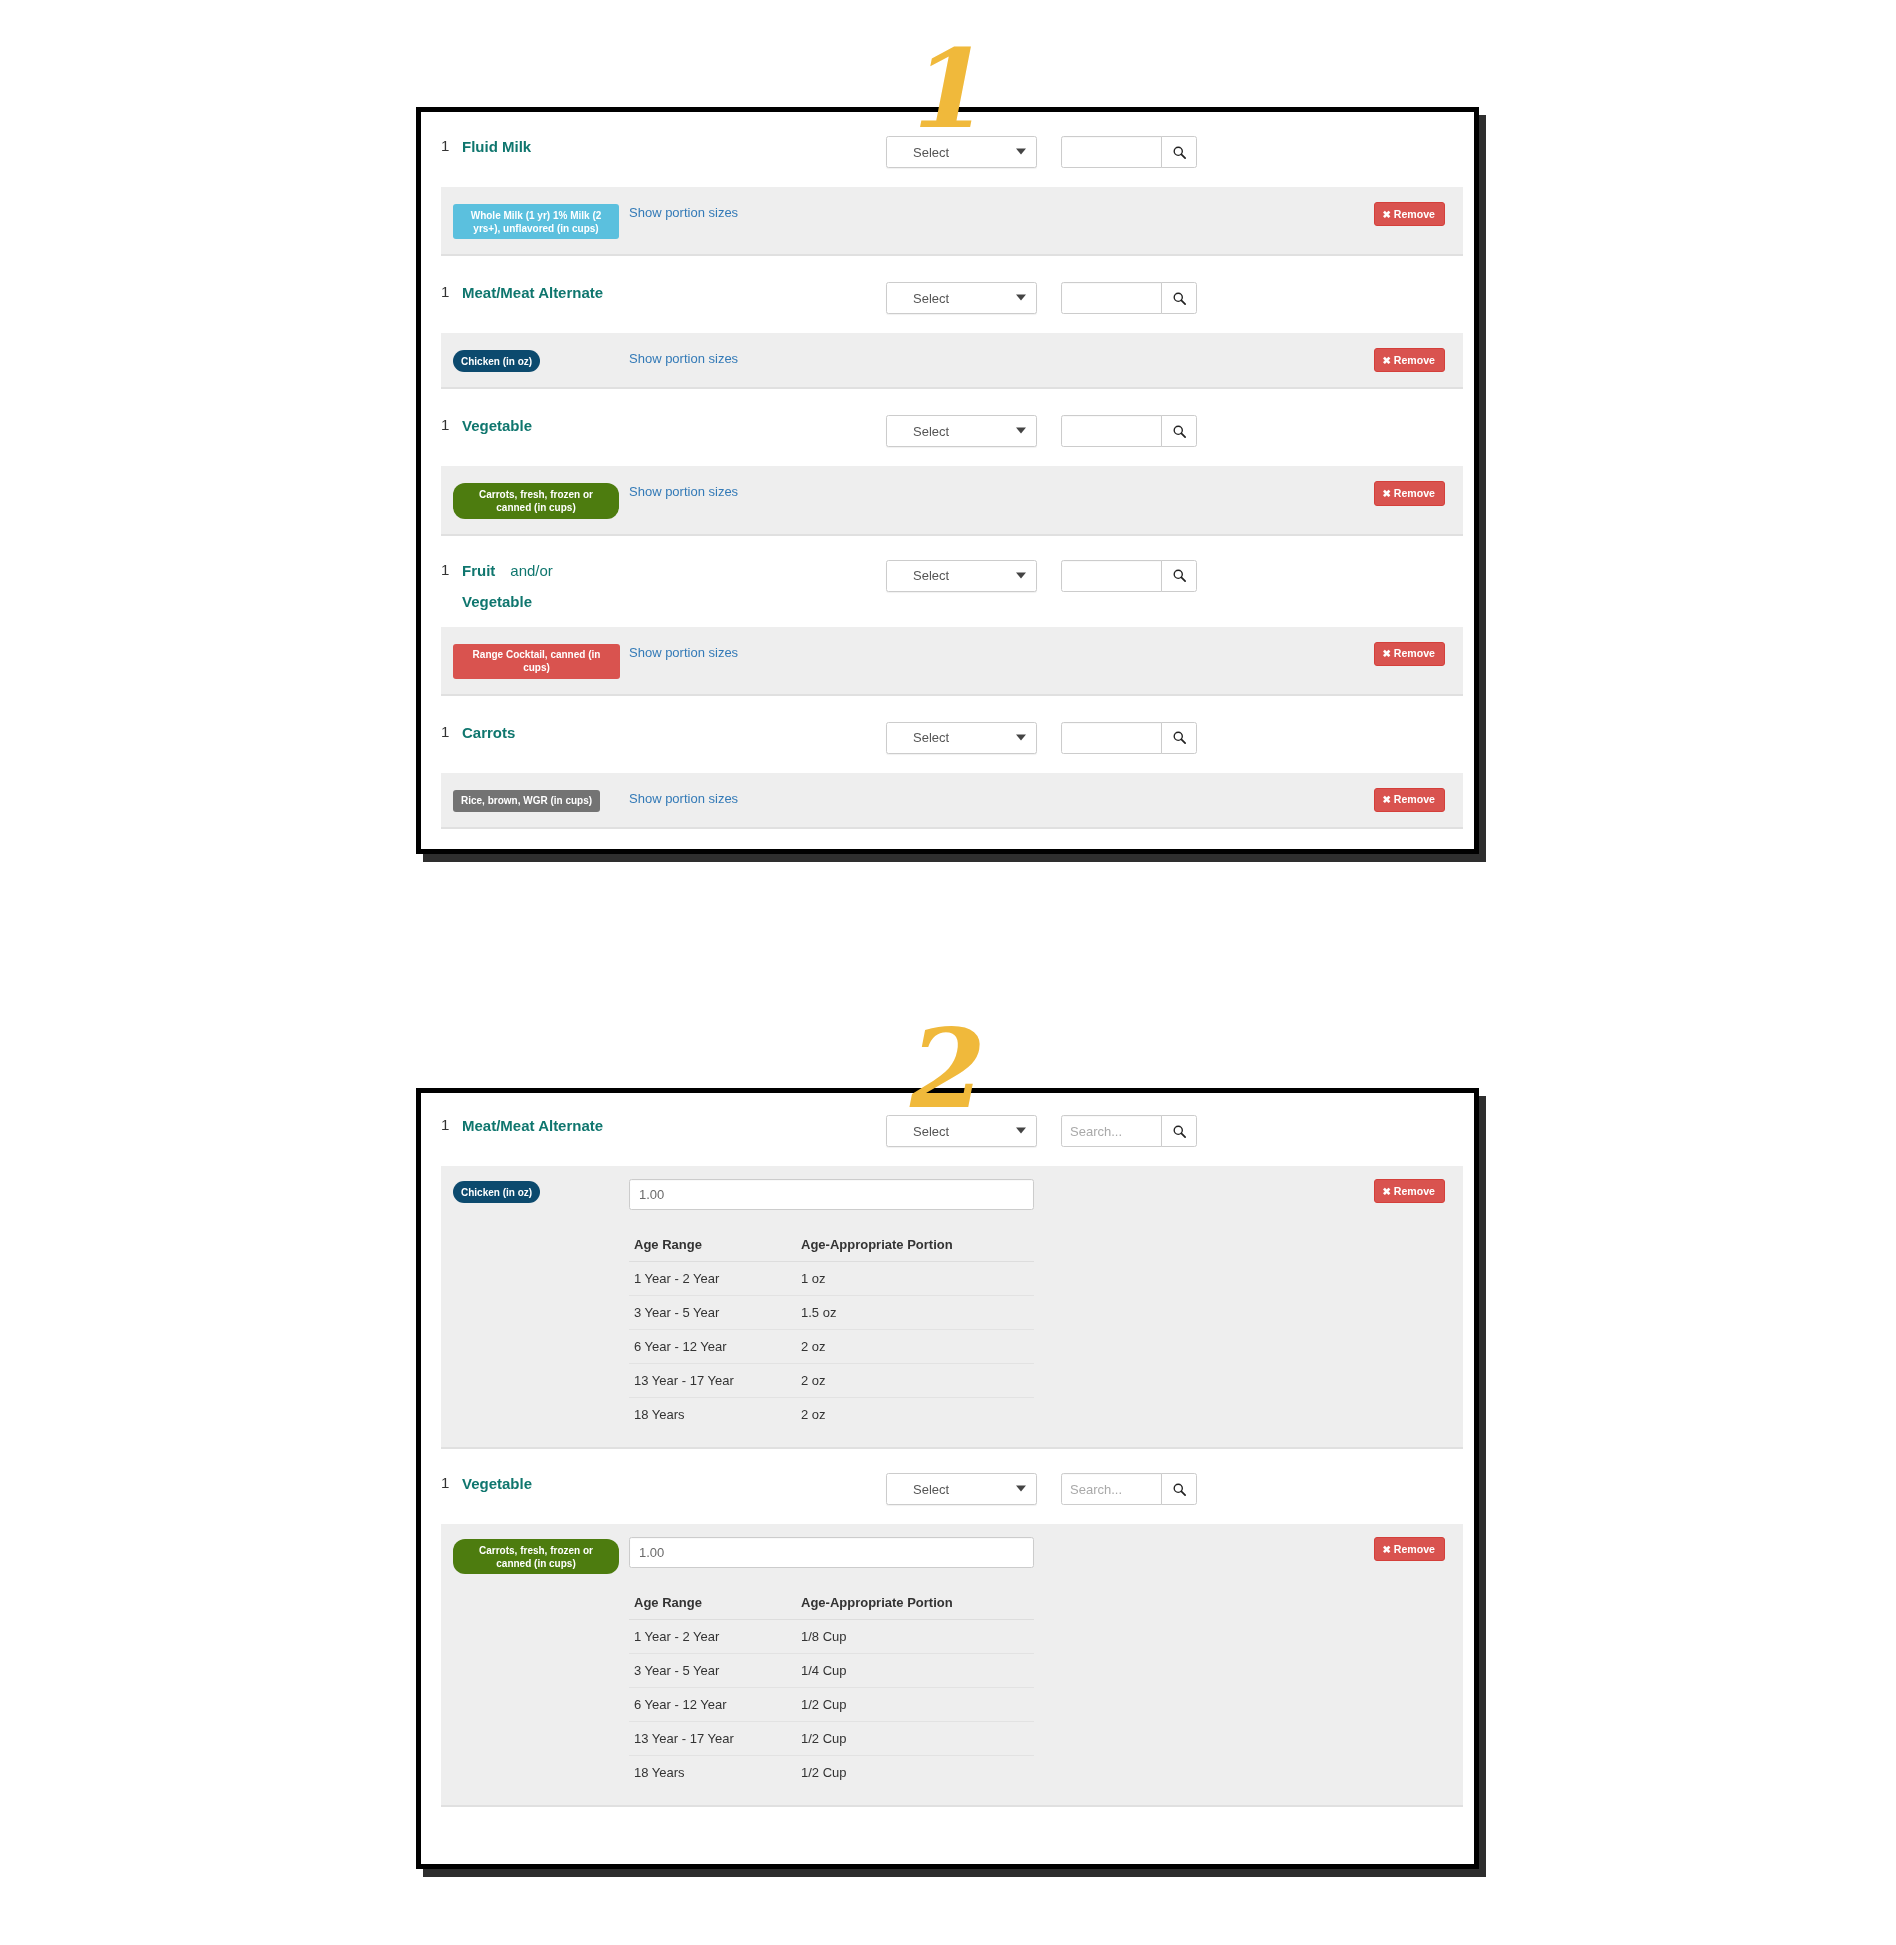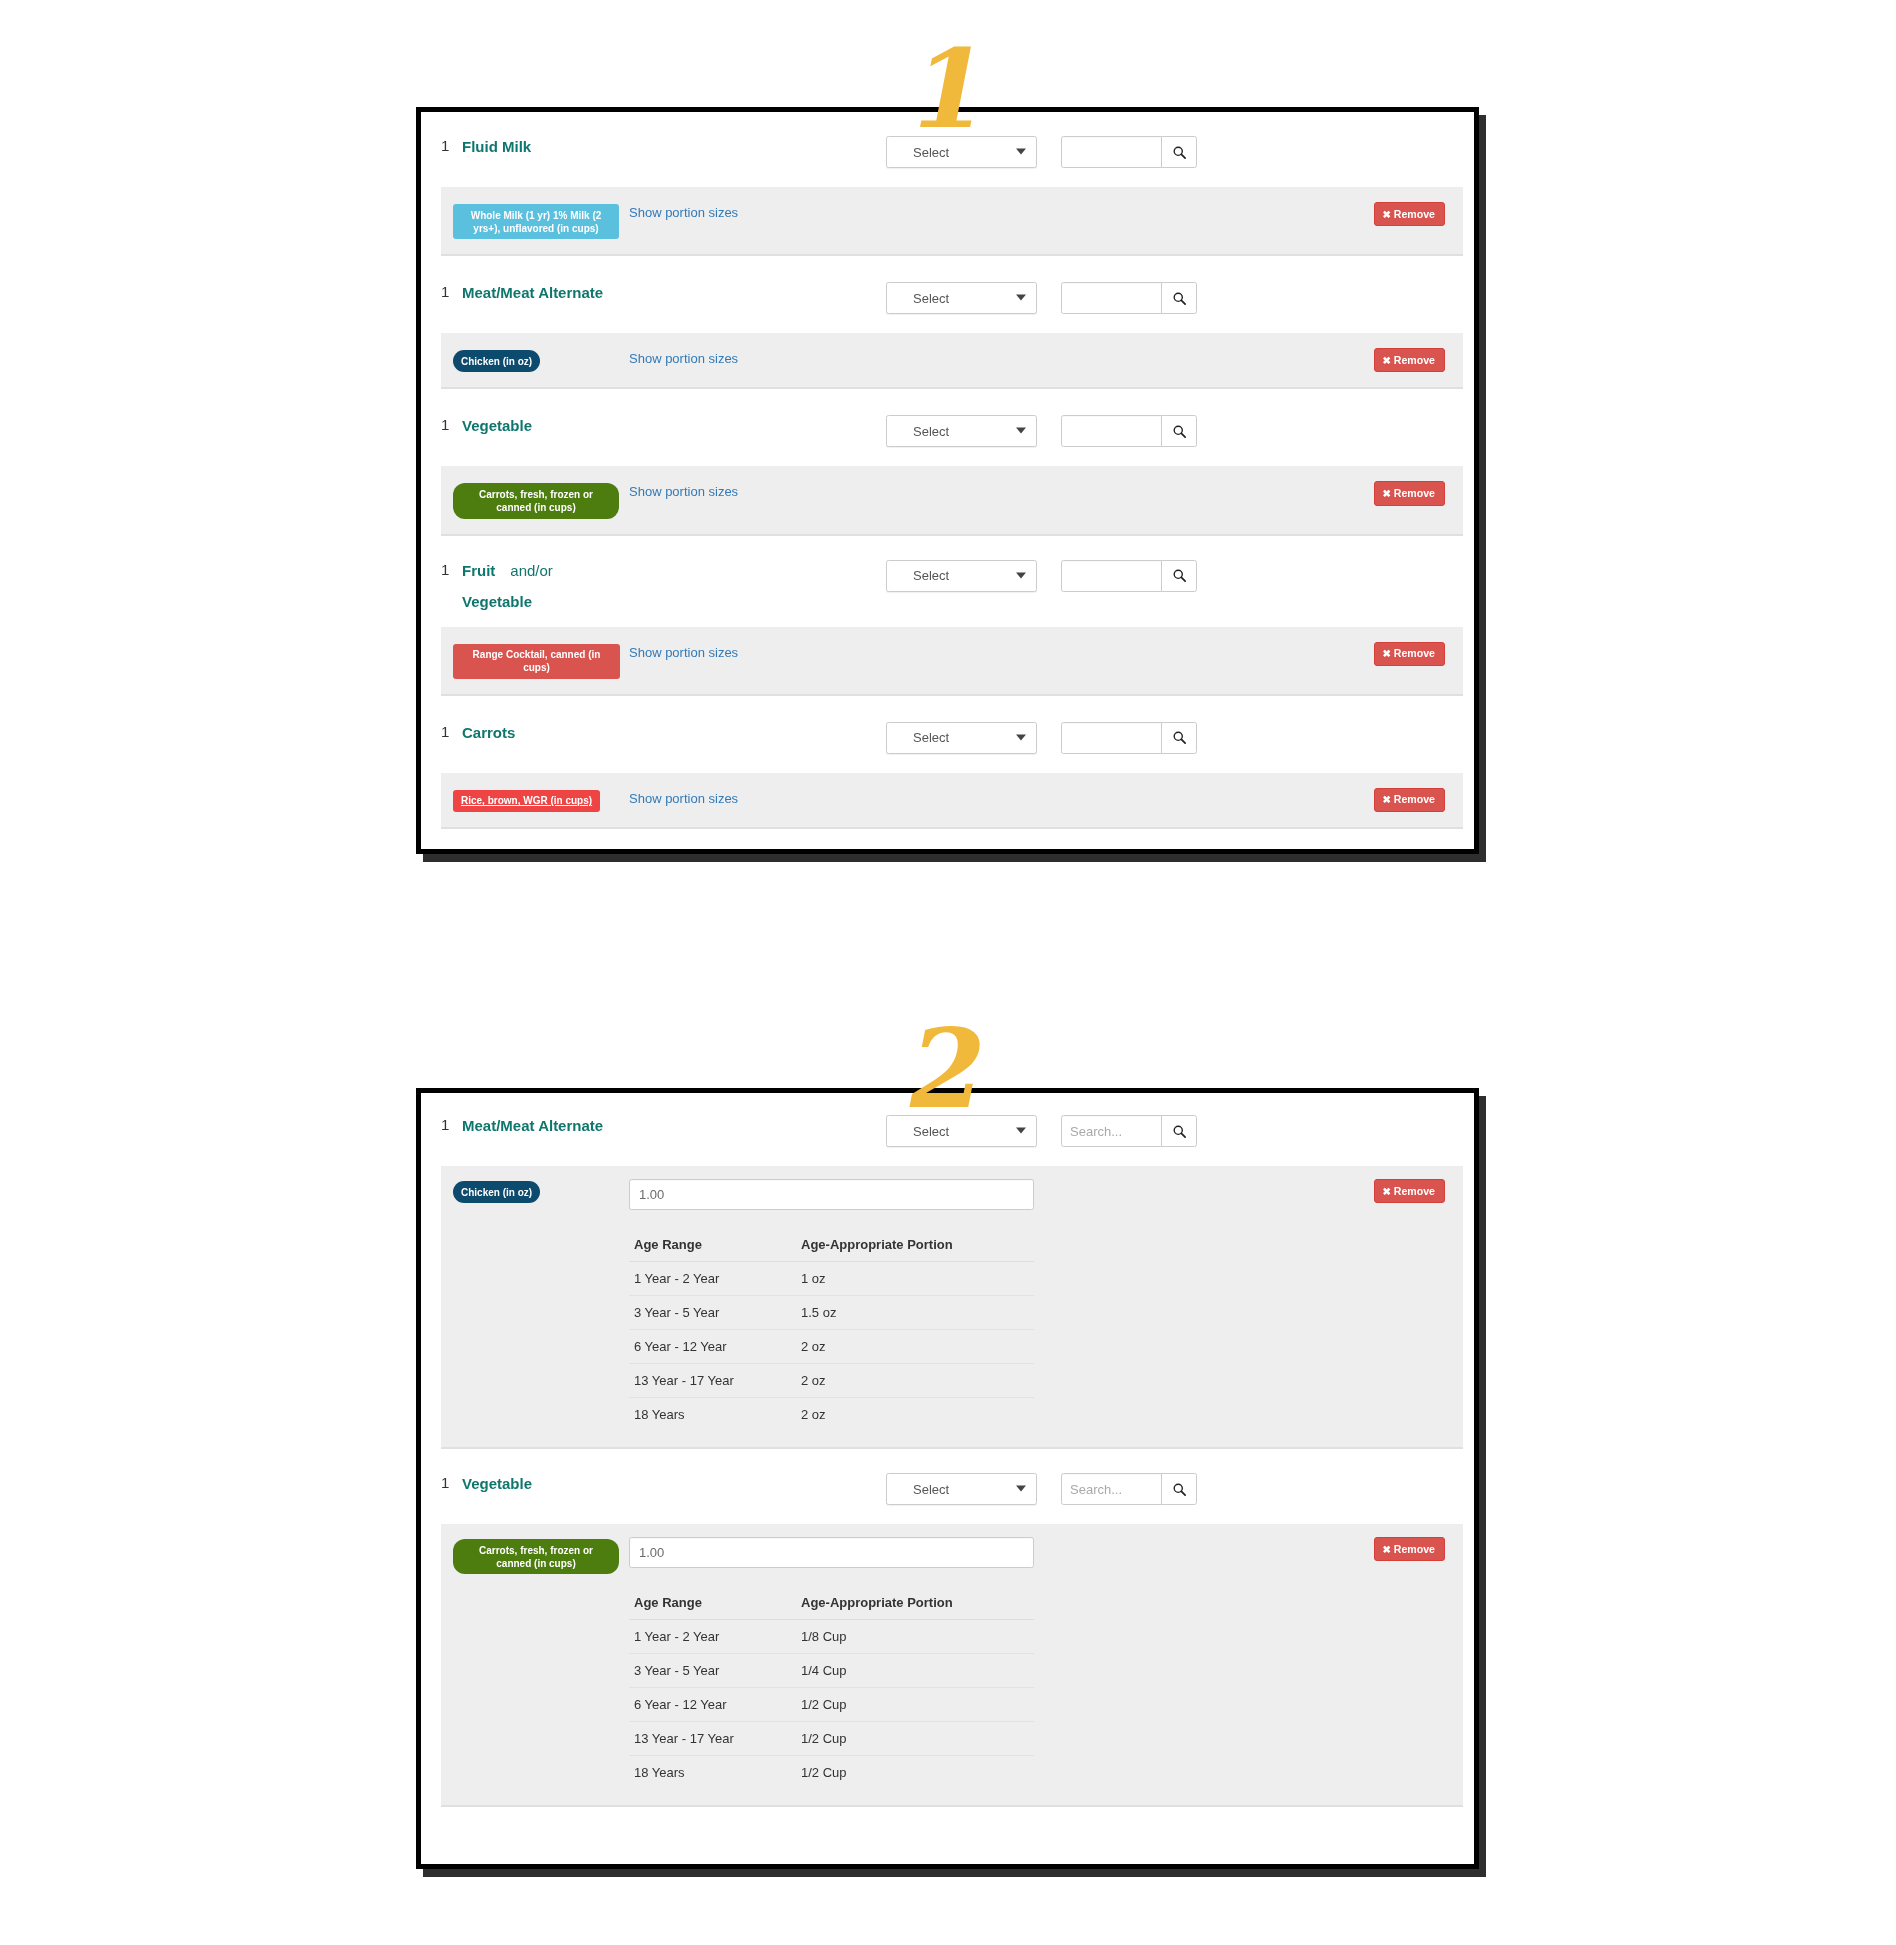--- a/index.html
+++ b/index.html
@@ -144,21 +144,21 @@
     line-height: 13px;
     padding: 4.6px 8px;
     border-radius: 3px;
     text-align: center;
     max-width: 167px;
   }
   .badge-blue   { background: #5bc0de; }
   .badge-gray   { background: #0c4a6e; border-radius: 11px; }
   .badge-green  { background: #4d7c0f; border-radius: 12px; }
   .badge-red    { background: #d9534f; }
-  .badge-orange { background: #ef4444; text-decoration: underline; }
+  .badge-orange { background: #737373; }
   .badge-wide { width: 166px; }
 
   .band-mid { flex: 1 1 auto; padding-top: 3px; }
   .portion-link {
     font-size: 13px;
     color: #337ab7;
     text-decoration: none;
     cursor: pointer;
   }
   .band-right { flex: 0 0 auto; padding-top: 0px; }

